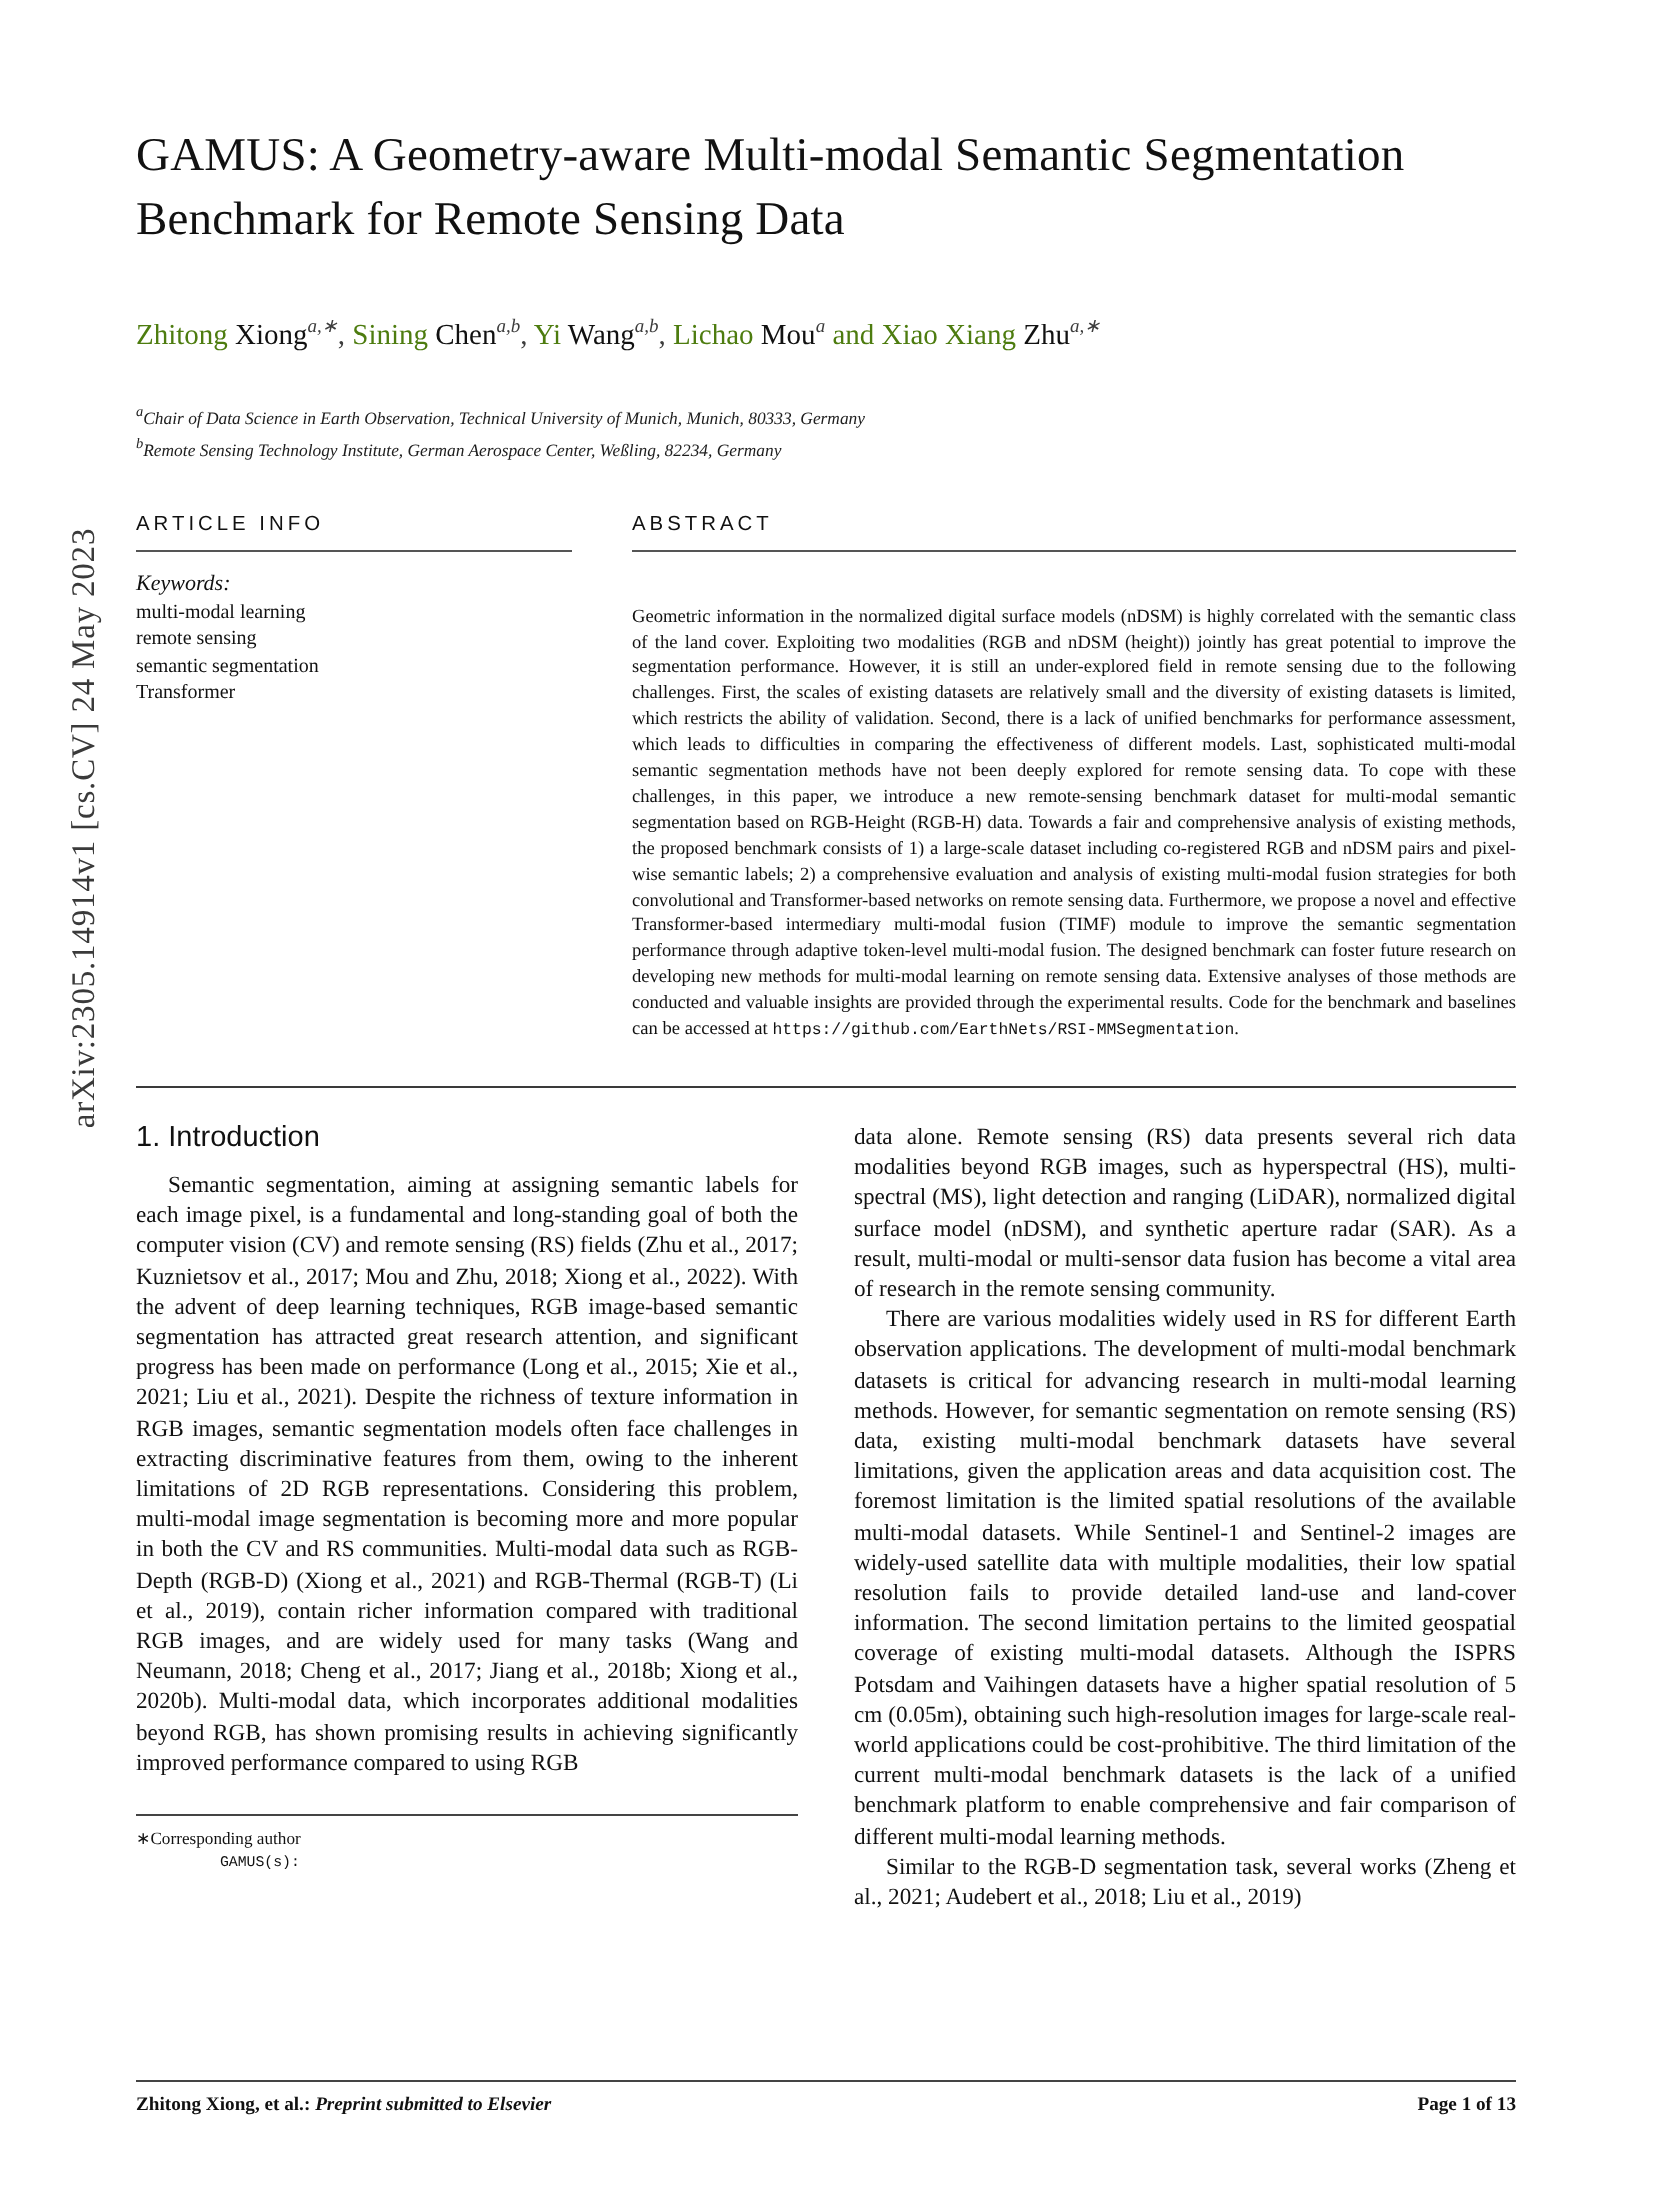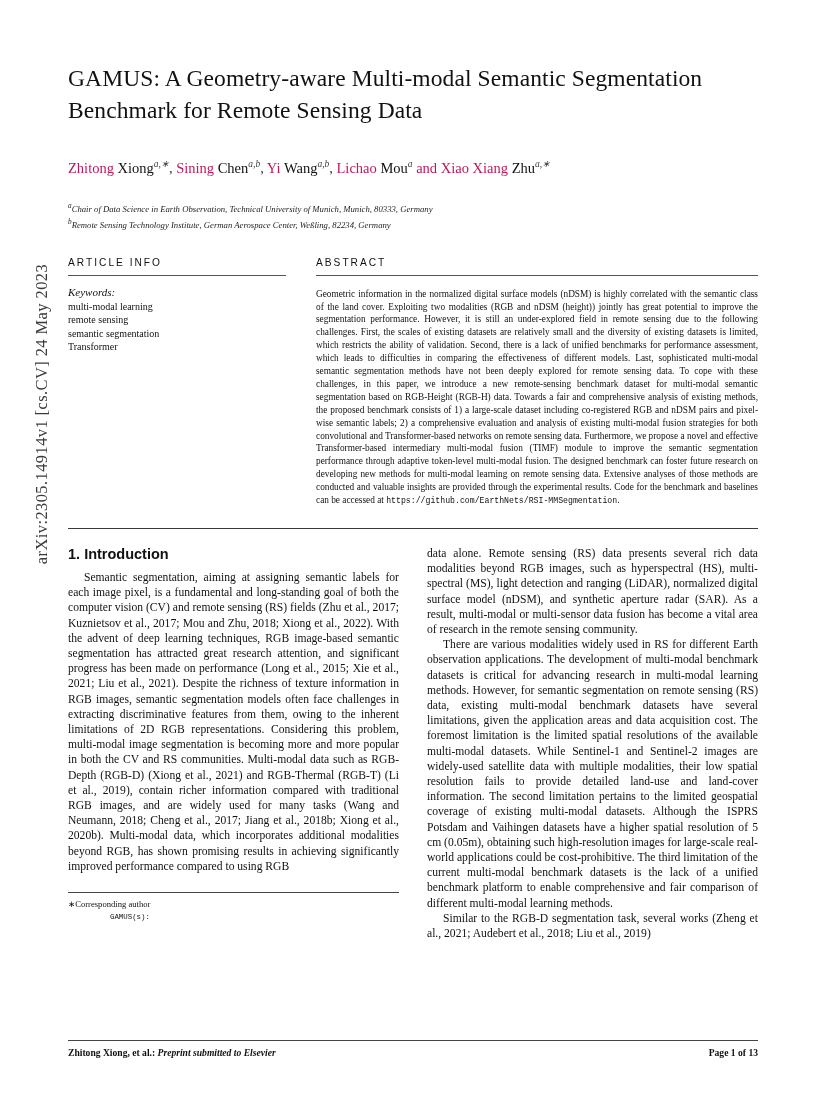--- a/index.html
+++ b/index.html
@@ -55,21 +55,21 @@
     color: #111;
     letter-spacing: 0.1px;
   }
   .authors {
     margin-top: 28px;
     font-size: 14.5px;
     line-height: 20px;
     color: #3d3d3d;
   }
   .authors .aname { color: #111; }
-  .authors .afirst { color: #be185d; }
+  .authors .afirst { color: #4d7c0f; }
   .authors sup { font-size: 9.5px; font-style: italic; }
   .affils {
     margin-top: 22px;
     font-size: 8.7px;
     line-height: 13.5px;
     font-style: italic;
     color: #1d1d1d;
   }
   .affils sup { font-style: italic; }
 
@@ -100,21 +100,21 @@
     font-style: italic;
     color: #111;
   }
   .kw-list {
     margin-top: 2px;
     font-size: 10px;
     line-height: 13.6px;
     color: #111;
   }
   .abs-body {
-    margin-top: 12px;
+    margin-top: 27px;
     font-size: 9.3px;
     line-height: 12.9px;
     text-align: justify;
     color: #111;
   }
   .abs-body .url {
     font-family: "Liberation Mono", monospace;
     font-size: 8.2px;
     color: #111;
   }
@@ -123,21 +123,21 @@
   .body-rule { margin-top: 20px; }
   .cols {
     margin-top: 17px;
     display: flex;
     gap: 28px;
   }
   .col { width: 331px; }
   h2.section {
     font-family: "Liberation Sans", sans-serif;
     font-size: 14.5px;
-    font-weight: bold;
+    font-weight: normal;
     margin: 0 0 8px 0;
     color: #111;
   }
   p.para {
     margin: 0;
     font-size: 11.6px;
     line-height: 15.2px;
     text-align: justify;
     text-indent: 16px;
     color: #111;

